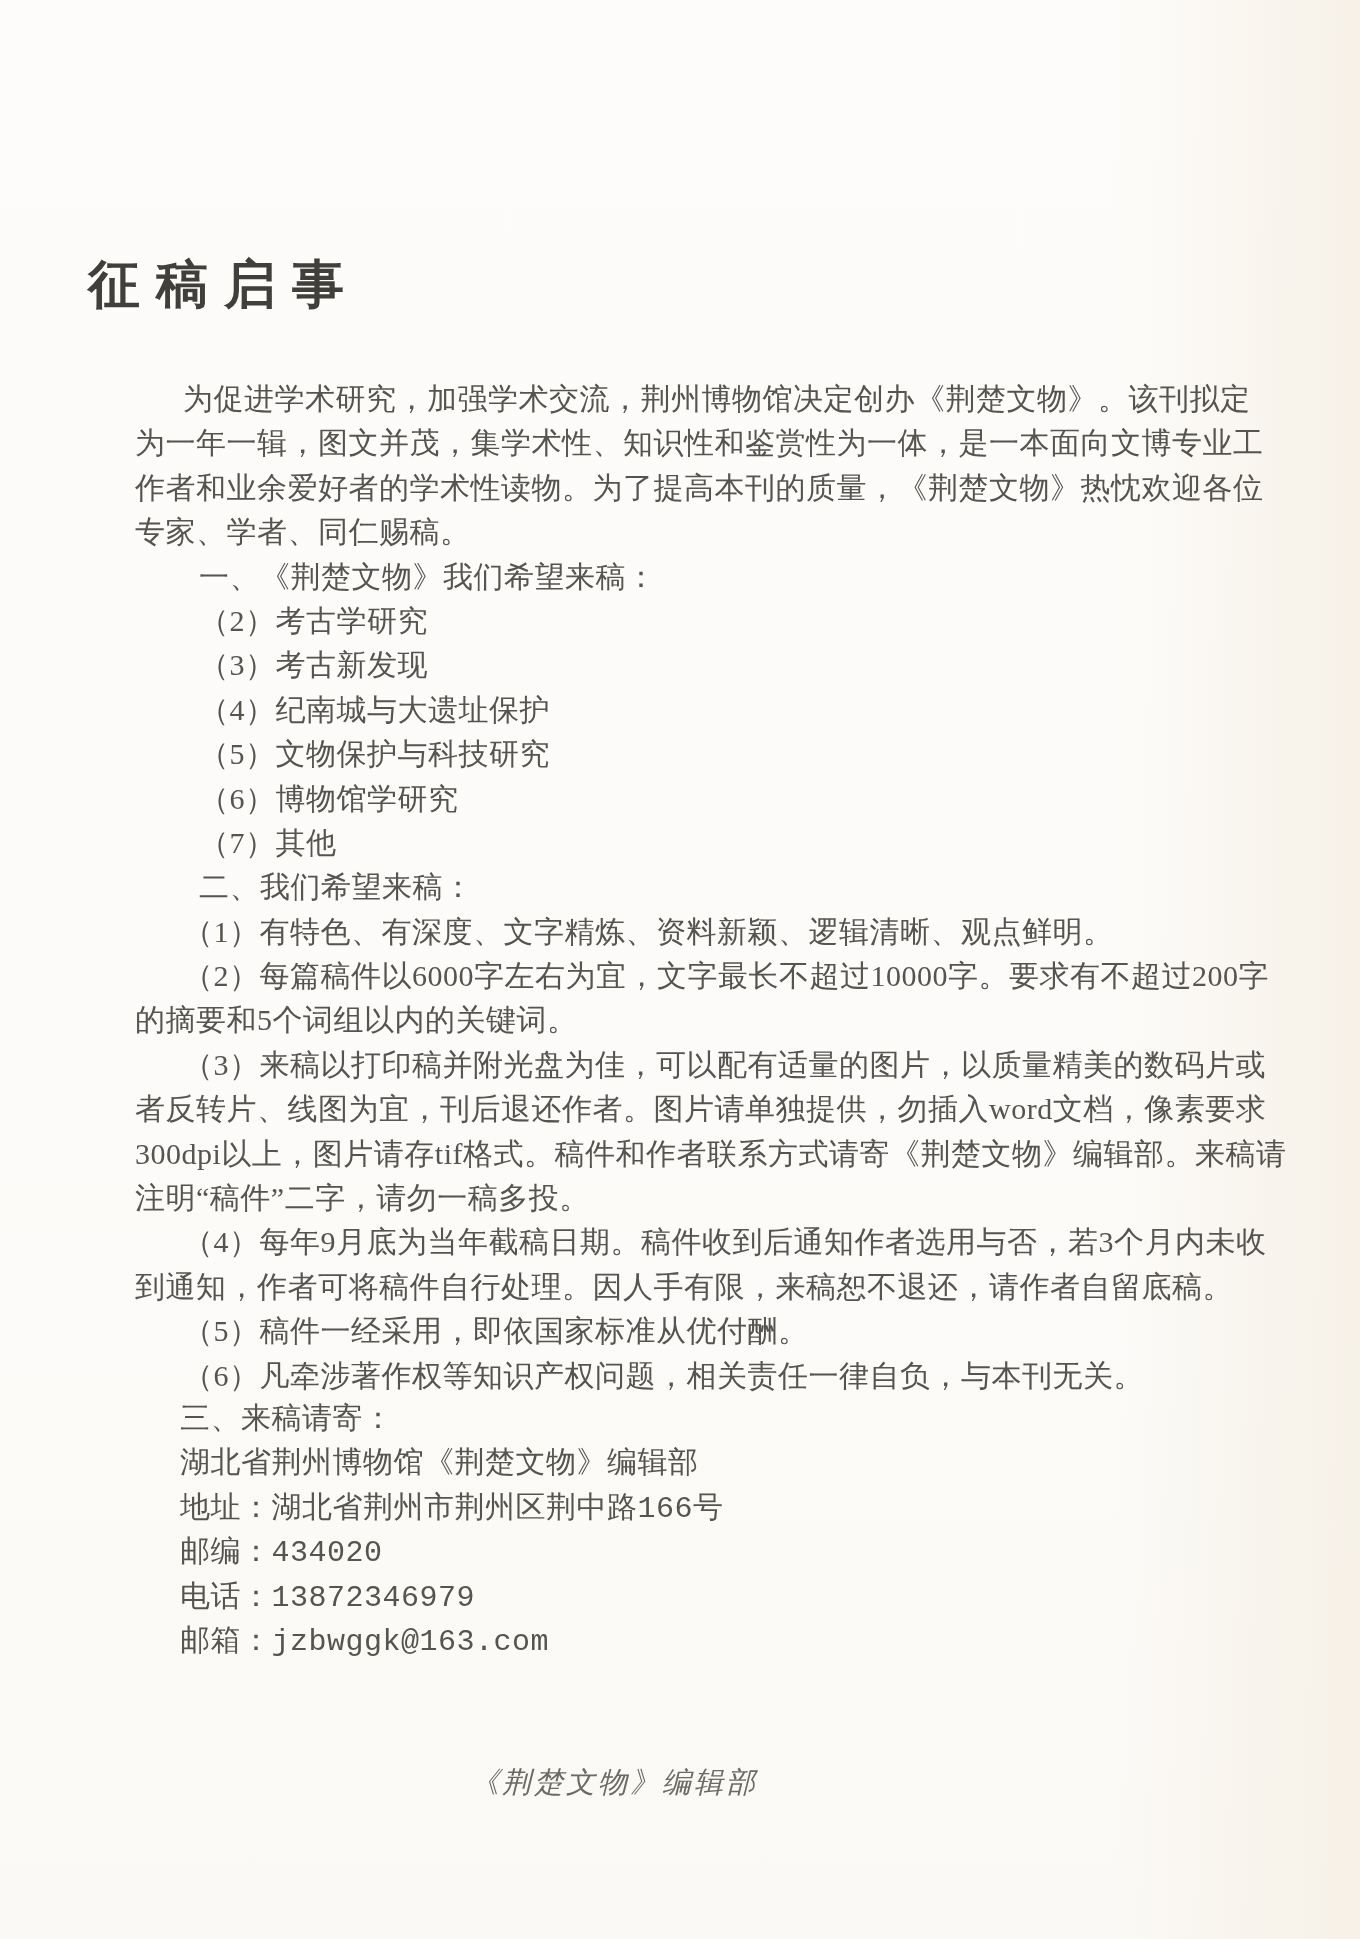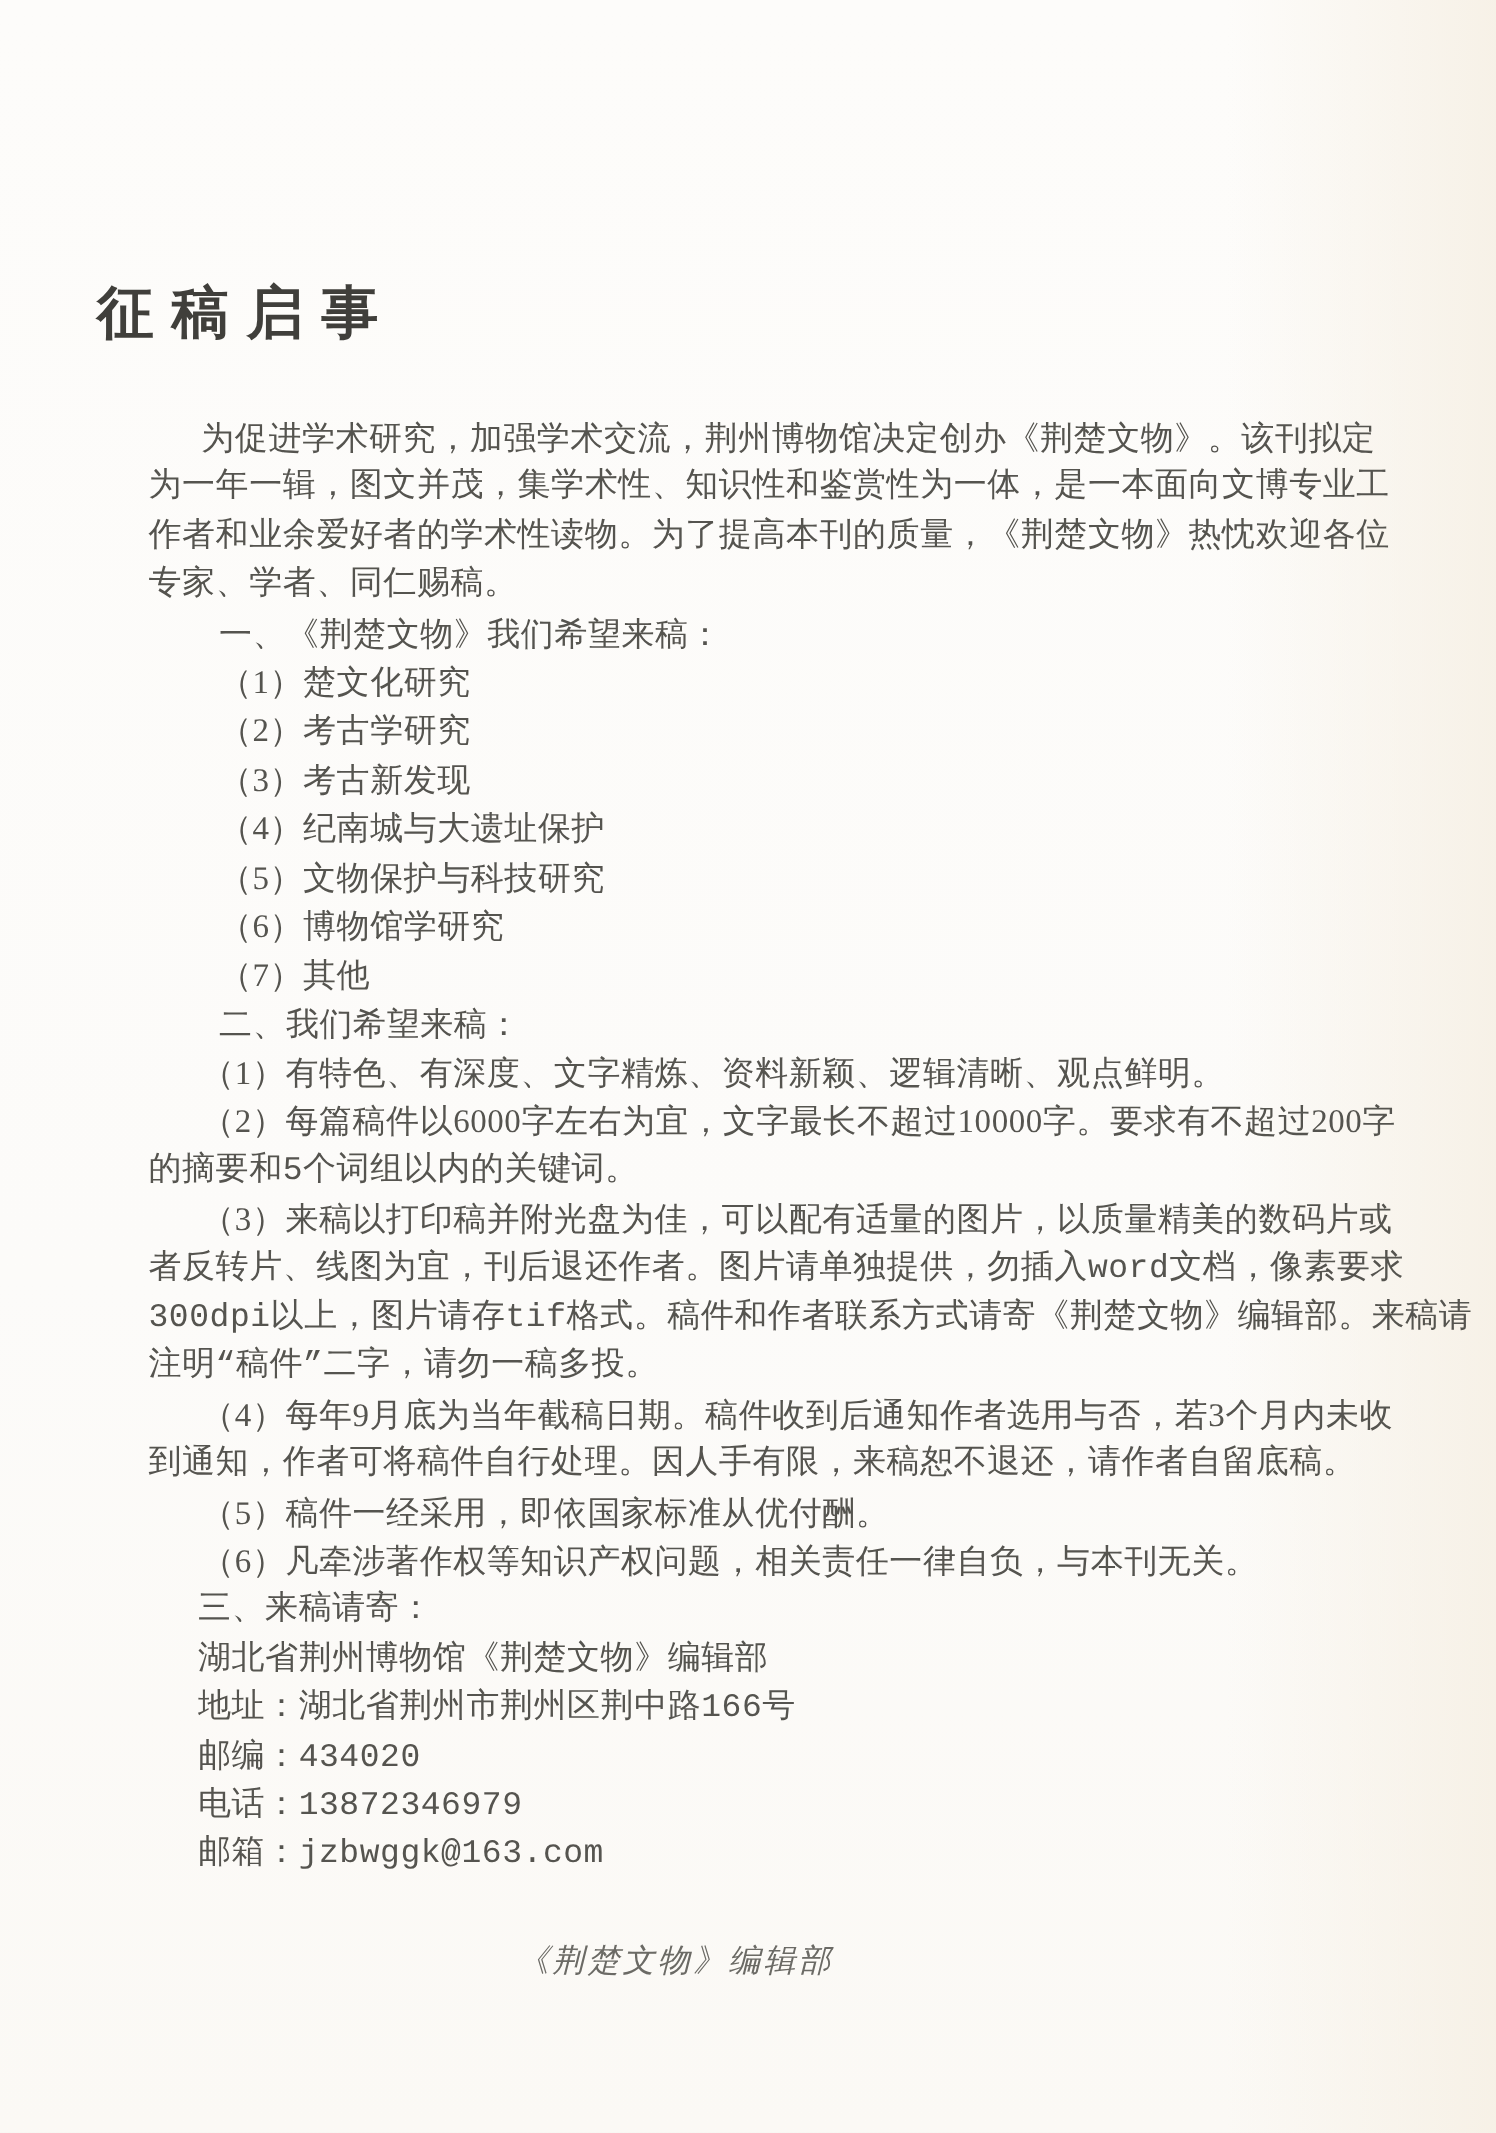--- a/index.html
+++ b/index.html
@@ -35,21 +35,21 @@
     height:44.4px;
     line-height:44.4px;
     font-size:30px;
     letter-spacing:0.5px;
     white-space:nowrap;
     color:#55544f;
     margin-left:47px;
   }
   .ind-p   {padding-left:48px;}  
   .ind-sec {padding-left:64px;}  
-  .ind-c   {padding-left:0;font-family:Liberation Mono, monospace;}     
+  .ind-c   {padding-left:0;}     
   .ind-ct  {padding-left:45px;font-family:Liberation Mono, monospace;}  
   .footer{
     position:absolute;
     top:1763px;
     left:88px;
     width:1052px;
     text-align:center;
     font-size:29px;
     font-style:italic;
     letter-spacing:3px;
@@ -63,21 +63,20 @@
 <div class="page">
 
   <div class="title">征稿启事</div>
 
   <div class="body-text">
     <div class="line ind-p">为促进学术研究，加强学术交流，荆州博物馆决定创办《荆楚文物》。该刊拟定</div>
     <div class="line ind-c">为一年一辑，图文并茂，集学术性、知识性和鉴赏性为一体，是一本面向文博专业工</div>
     <div class="line ind-c">作者和业余爱好者的学术性读物。为了提高本刊的质量，《荆楚文物》热忱欢迎各位</div>
     <div class="line ind-c">专家、学者、同仁赐稿。</div>
     <div class="line ind-sec">一、《荆楚文物》我们希望来稿：</div>
-    <div class="line ind-sec">（1）楚文化研究</div>
     <div class="line ind-sec">（2）考古学研究</div>
     <div class="line ind-sec">（3）考古新发现</div>
     <div class="line ind-sec">（4）纪南城与大遗址保护</div>
     <div class="line ind-sec">（5）文物保护与科技研究</div>
     <div class="line ind-sec">（6）博物馆学研究</div>
     <div class="line ind-sec">（7）其他</div>
     <div class="line ind-sec">二、我们希望来稿：</div>
     <div class="line ind-p">（1）有特色、有深度、文字精炼、资料新颖、逻辑清晰、观点鲜明。</div>
     <div class="line ind-p">（2）每篇稿件以6000字左右为宜，文字最长不超过10000字。要求有不超过200字</div>
     <div class="line ind-c">的摘要和5个词组以内的关键词。</div>

